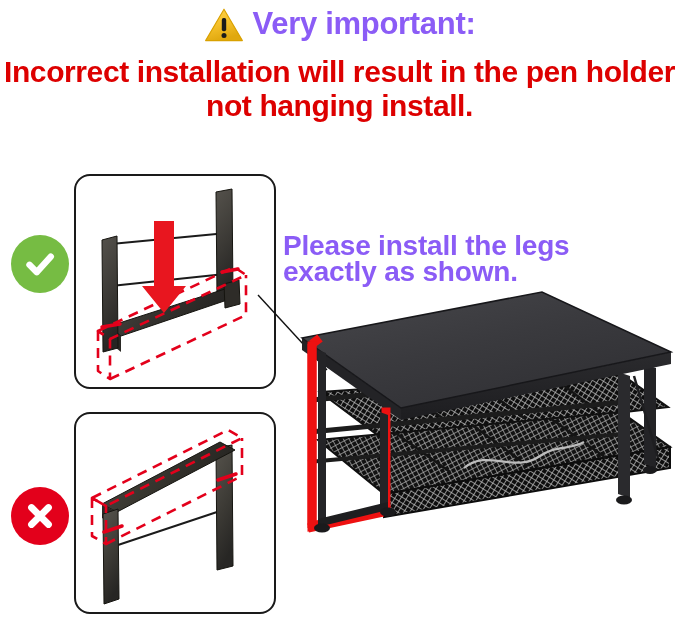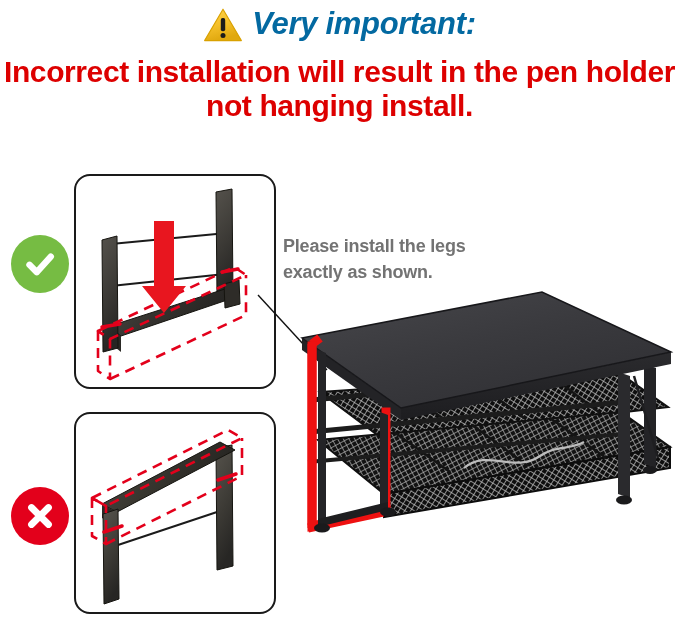--- a/index.html
+++ b/index.html
@@ -34,27 +34,26 @@
     gap: 9px;
   }
   #warning-icon {
     display: block;
     width: 40px;
     height: 36px;
     flex: 0 0 auto;
     margin-top: 3px;
   }
   #headline-title {
-    color: #0369a1;
+    color: #8b5cf6;
     font-size: 31px;
     font-weight: bold;
     letter-spacing: -0.3px;
     line-height: 38px;
     white-space: nowrap;
-    font-style: italic;
   }
   #headline-body {
     position: absolute;
     left: 0; top: 55px;
     width: 679px;
     text-align: center;
     color: #DD0000;
     font-size: 30px;
     font-weight: bold;
     line-height: 34px;
@@ -105,22 +104,22 @@
     height: 198px;
   }
   .diagram-box svg { display: block; width: 100%; height: 100%; }
 
   
   #callout-text {
     position: absolute;
     left: 283px;
     top: 233px;
     width: 300px;
-    color: #737373;
-    font-size: 18px;
+    color: #8b5cf6;
+    font-size: 28px;
     font-weight: bold;
     line-height: 26px;
     letter-spacing: -0.2px;
   }
   #callout-text .ln { display: block; white-space: nowrap; }
 
   
   #leader-line {
     position: absolute;
     left: 255px;

